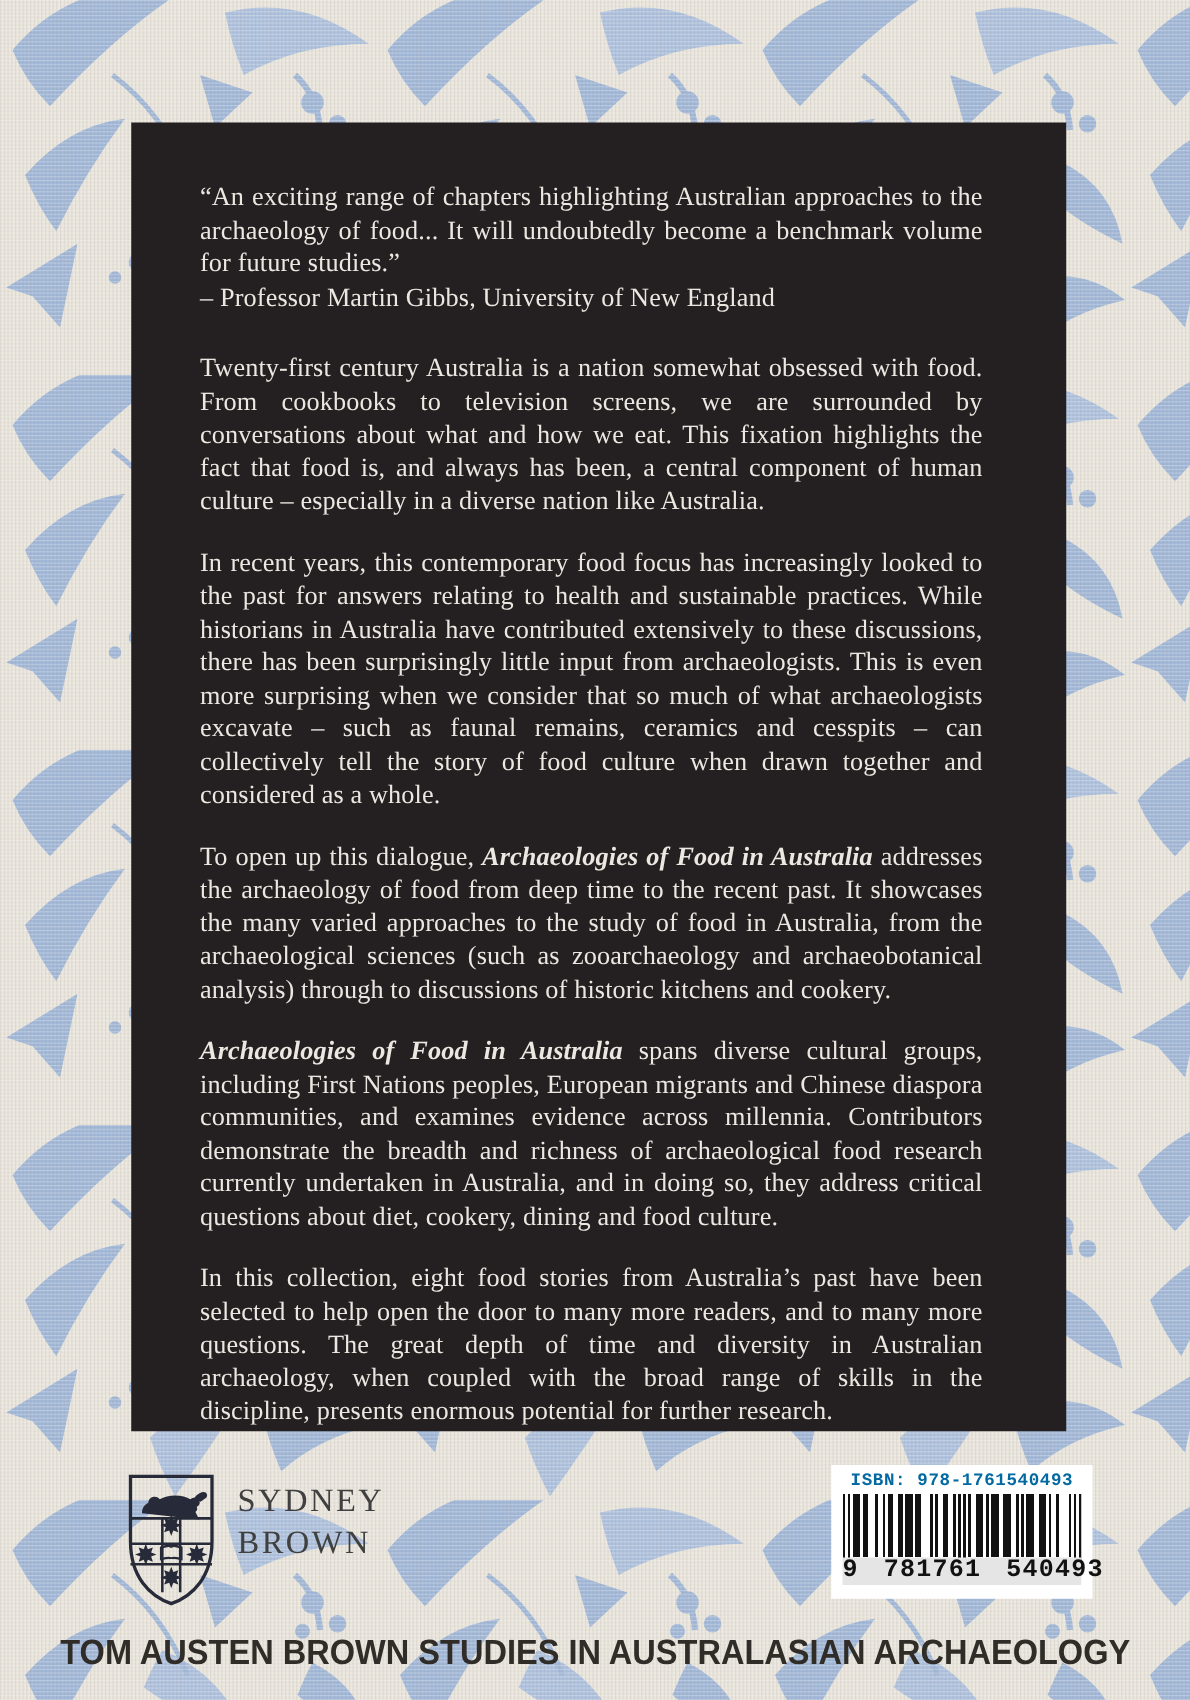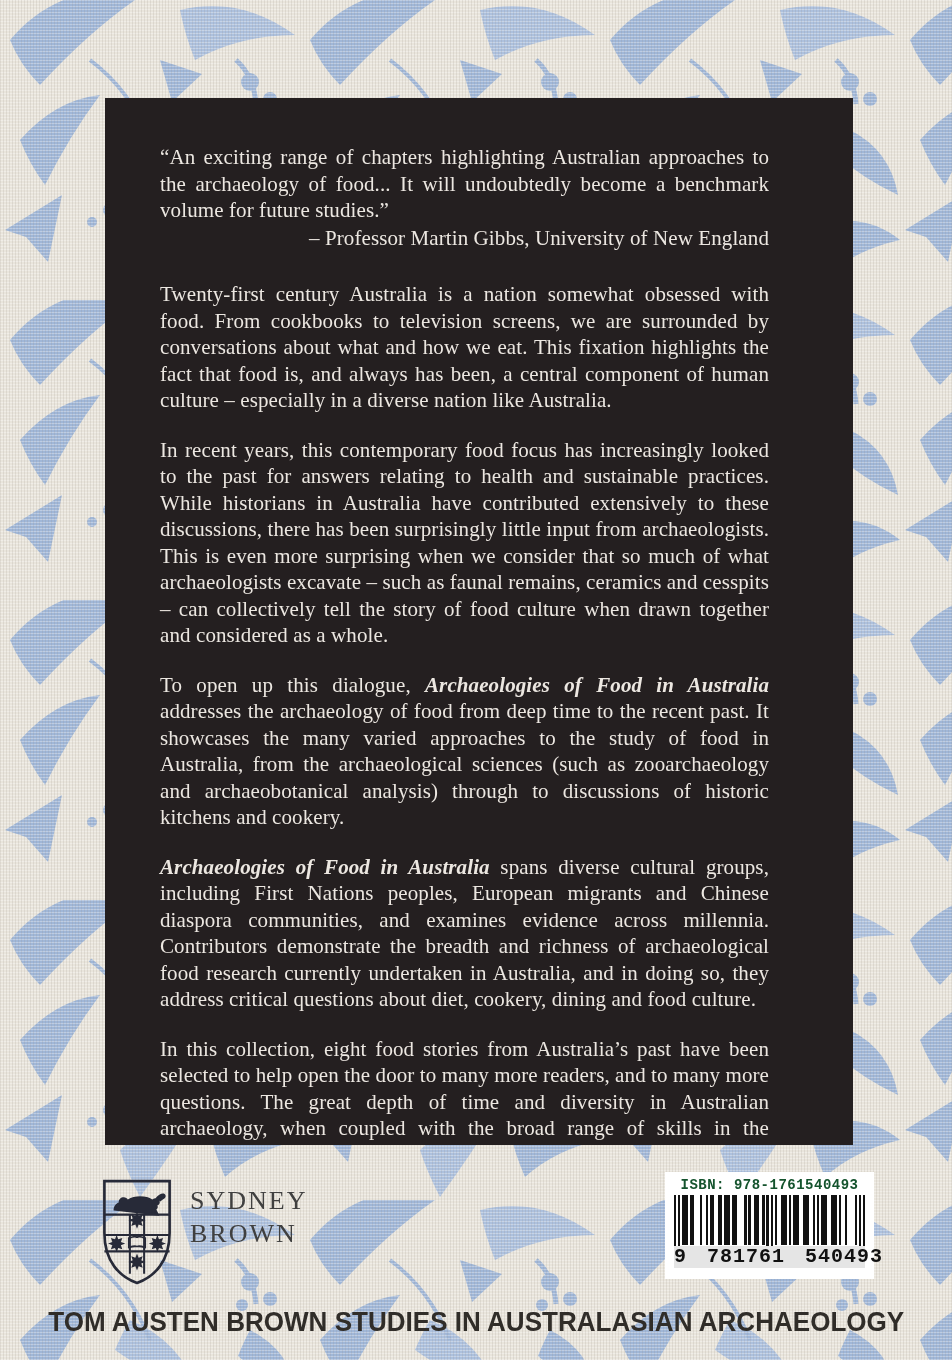--- a/index.html
+++ b/index.html
@@ -7,31 +7,31 @@
     position:relative; width:952px; height:1360px; overflow:hidden;
     background:#e9e5dc;
     font-family:"Liberation Serif", serif;
   }
   .bg { position:absolute; left:0; top:0; width:952px; height:1360px; display:block; }
 
   
   .panel {
     position:absolute; left:105px; top:98px; width:748px; height:1047px;
     background:#241f20; color:#ece7e1;
-    box-sizing:border-box; padding:46px 84px 0 55px;
+    box-sizing:border-box; padding:46px 67px 0 55px;
     overflow:hidden;
   }
   .panel p {
     margin:0 0 23px 0;
     font-size:21px; line-height:26.5px;
     text-align:justify; text-justify:inter-word;
     letter-spacing:0.1px;
   }
   .panel p.quote { margin-bottom:0; }
-  .panel p.attribution { text-align:right; margin-top:1px; margin-bottom:30px; }
+  .panel p.attribution { margin-top:1px; margin-bottom:30px; }
   .title-italic { font-style:italic; font-weight:bold; }
 
   
   .publisher { position:absolute; left:100px; top:1178px; display:flex; align-items:flex-start; }
   .crest { width:74px; height:108px; display:block; }
   .publisher-name {
     margin-left:16px; padding-top:6px;
     font-family:"Liberation Serif", serif;
     font-size:26px; line-height:33px; letter-spacing:2px;
     color:#404040;
@@ -39,21 +39,21 @@
 
   
   .barcode-box {
     position:absolute; left:665px; top:1172px; width:209px; height:107px;
     background:#ffffff; box-sizing:border-box; padding:5px 9px 0 9px;
     text-align:center;
   }
   .isbn-line {
     font-family:"Liberation Mono", monospace; font-weight:bold;
     font-size:14px; letter-spacing:0.5px; line-height:16px;
-    color:#14532d; white-space:nowrap;
+    color:#0369a1; white-space:nowrap;
   }
   .bars { width:100%; height:58px; display:block; margin-top:2px; fill:#111; }
   .barcode-digits {
     font-family:"Liberation Mono", monospace; font-weight:bold;
     font-size:20px; line-height:22px; letter-spacing:1px; word-spacing:7px;
     color:#111; background:#e5e5e5; margin-top:-7px; position:relative;
     white-space:nowrap;
   }
 
   

